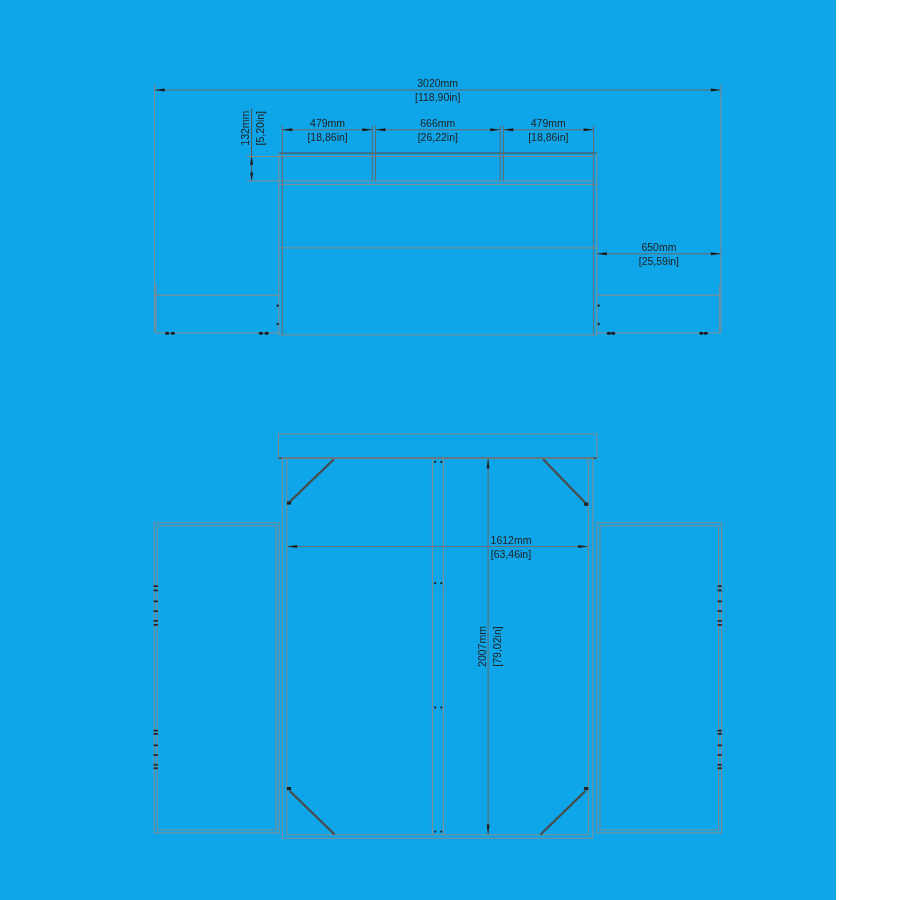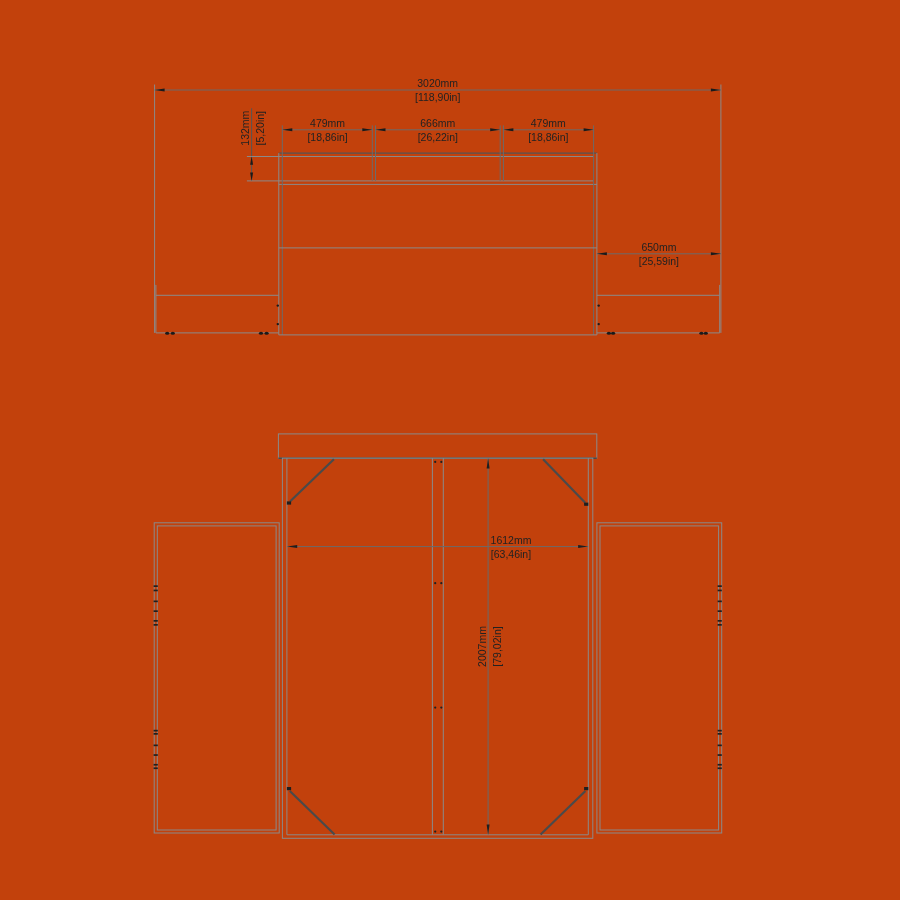--- a/index.html
+++ b/index.html
@@ -1,16 +1,16 @@
 <!DOCTYPE html>
 <html><head>
 <meta charset="utf-8">
 <style>
   html,body{margin:0;padding:0;background:#ffffff;}
-  .wrap{width:900px;height:900px;position:relative;background:#c2410c;}
+  .wrap{width:836px;height:900px;position:relative;background:#0ea5e9;}
   svg{display:block;}
   text{font-family:"Liberation Sans", sans-serif;fill:#222;}
 </style>
 </head>
 <body>
 <div class="wrap">
 <svg width="900" height="900" viewBox="0 0 900 900">
 
   <g stroke-linecap="butt" fill="none">
 

